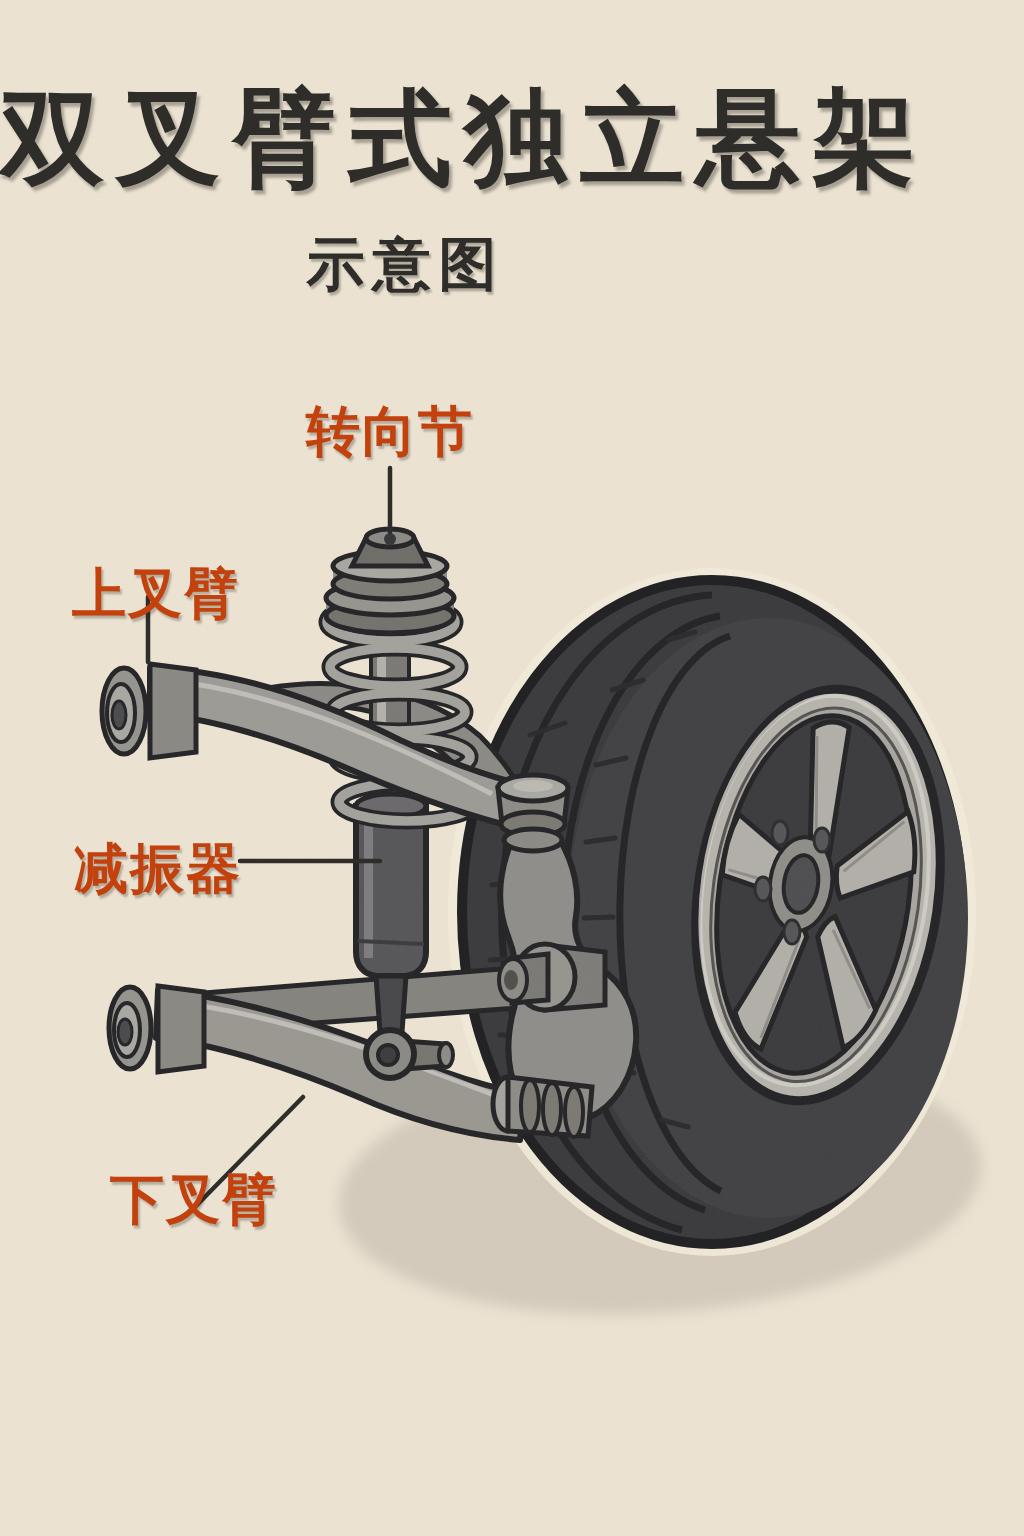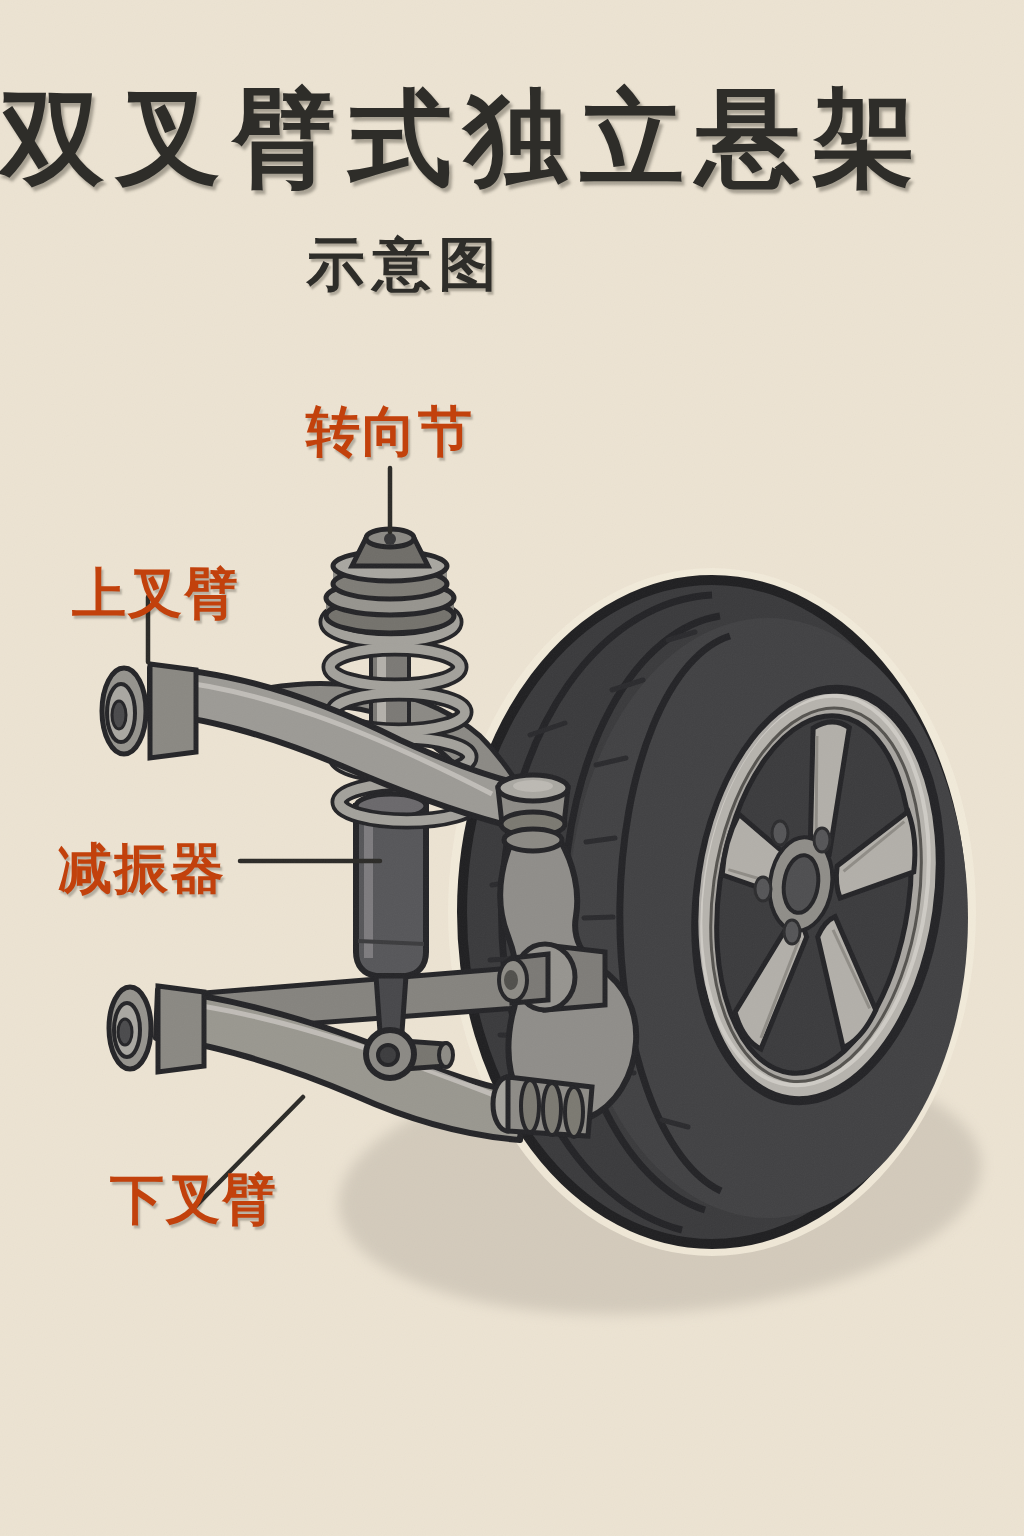--- a/index.html
+++ b/index.html
@@ -19,21 +19,21 @@
     position:absolute;top:226px;left:0;width:811px;text-align:center;
     font-size:58px;font-weight:700;letter-spacing:8px;color:#2e2d29;
     text-shadow:2px 3px 2px rgba(40,36,28,.3);white-space:nowrap;
   }
   .part-label{
     position:absolute;font-size:54px;font-weight:700;letter-spacing:2px;
     color:#c2410c;text-shadow:2px 3px 2px rgba(40,36,28,.28);white-space:nowrap;
   }
   #label-steering-knuckle{left:306px;top:396px;}
   #label-upper-arm{left:72px;top:522px;margin-top:36px;}
-  #label-shock{left:58px;top:833px;}
+  #label-shock{left:74px;top:833px;}
   #label-lower-arm{left:110px;top:1164px;}
   svg.scene{position:absolute;left:0;top:0;}
 </style>
 </head>
 <body>
 
 <div class="canvas">
 
   <svg class="scene" width="1024" height="1536" viewBox="0 0 1024 1536">
     <defs>

